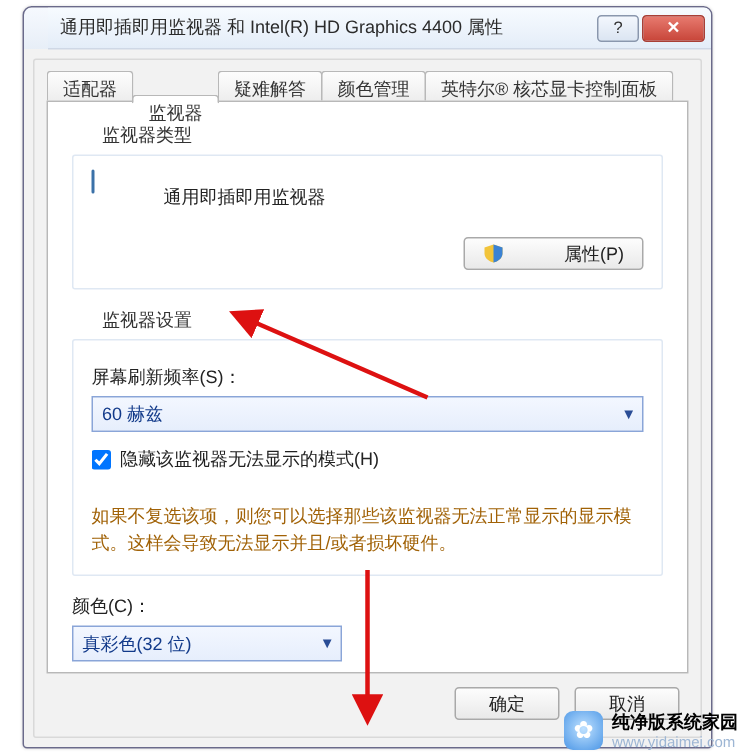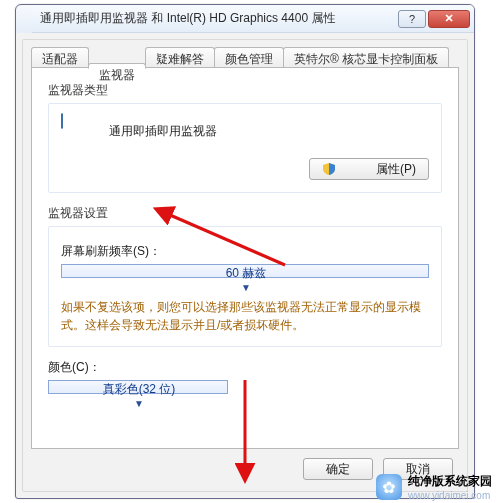--- a/index.html
+++ b/index.html
@@ -82,21 +82,21 @@
       border-bottom: 1px solid #fff;
       margin-top: 16px;
     }
     .tab-panel {
       position: absolute;
       left: 8px; right: 8px; top: 27px; bottom: 42px;
       border: 1px solid #b8b8b8;
       background: #fff;
       padding: 10px 16px 10px 16px;
     }
-    .section-label { color: #333; margin-bottom: 4px; margin-top: 4px; }
+    .section-label { color: #333; margin-bottom: 4px; margin-top: 4px; margin-left: 20px; }
     .group {
       border: 1px solid #dfe8f3;
       border-radius: 2px;
       padding: 10px 12px 12px 12px;
       margin-bottom: 12px;
       background: #fff;
     }
     .monitor-row { display: flex; align-items: center; gap: 10px; }
     .monitor-icon {
       width: 38px; height: 34px; position: relative;
@@ -112,27 +112,26 @@
       height: 22px; padding: 0 12px;
       border: 1px solid #a9a9a9;
       border-radius: 3px;
       background: linear-gradient(#fdfdfd,#e9e9e9);
       font-size: 12px; color: #222; gap: 36px;
     }
     .btn .badge-icon { width:14px; height:14px; margin-right:4px; display:inline-block; }
     .prop-btn-row { display:flex; justify-content:flex-end; margin-top:10px; }
     .field-label { margin: 6px 0 4px; }
     .combo {
-      width: 100%; height: 14px;
+      width: 100%; height: 24px;
       border: 1px solid #8aa5d8;
       background: linear-gradient(#f3f7ff,#e6eefc);
       display: flex; align-items: center; justify-content: space-between;
       padding: 0 4px 0 6px;
       color: #123a8a;
-      flex-direction: column;
     }
     .combo .arrow { font-size: 10px; color:#2a4d96; }
     .combo.small { max-width: 180px; }
     .chk-row { display:flex; align-items:flex-start; gap:6px; margin-top:10px; }
     .chk-row input { margin-top: 2px; }
     .desc { color:#a16207; margin-top:20px; line-height:1.5; }
     .footer {
       position: absolute;
       left: 0; right: 0; bottom: 6px;
       height: 32px;
@@ -202,20 +201,24 @@
       </div>
 
       <div class="section-label">监视器设置</div>
       <div class="group">
         <div class="field-label">屏幕刷新频率(S)：</div>
         <div class="combo">
           <span>60 赫兹</span>
           <span class="arrow">▼</span>
         </div>
 
+        <div class="chk-row">
+          <input type="checkbox" checked="" style="">
+          <label>隐藏该监视器无法显示的模式(H)</label>
+        </div>
         <div class="desc">如果不复选该项，则您可以选择那些该监视器无法正常显示的显示模式。这样会导致无法显示并且/或者损坏硬件。</div>
       </div>
 
       <div class="field-label">颜色(C)：</div>
       <div class="combo small">
         <span>真彩色(32 位)</span>
         <span class="arrow">▼</span>
       </div>
 
     </div>

